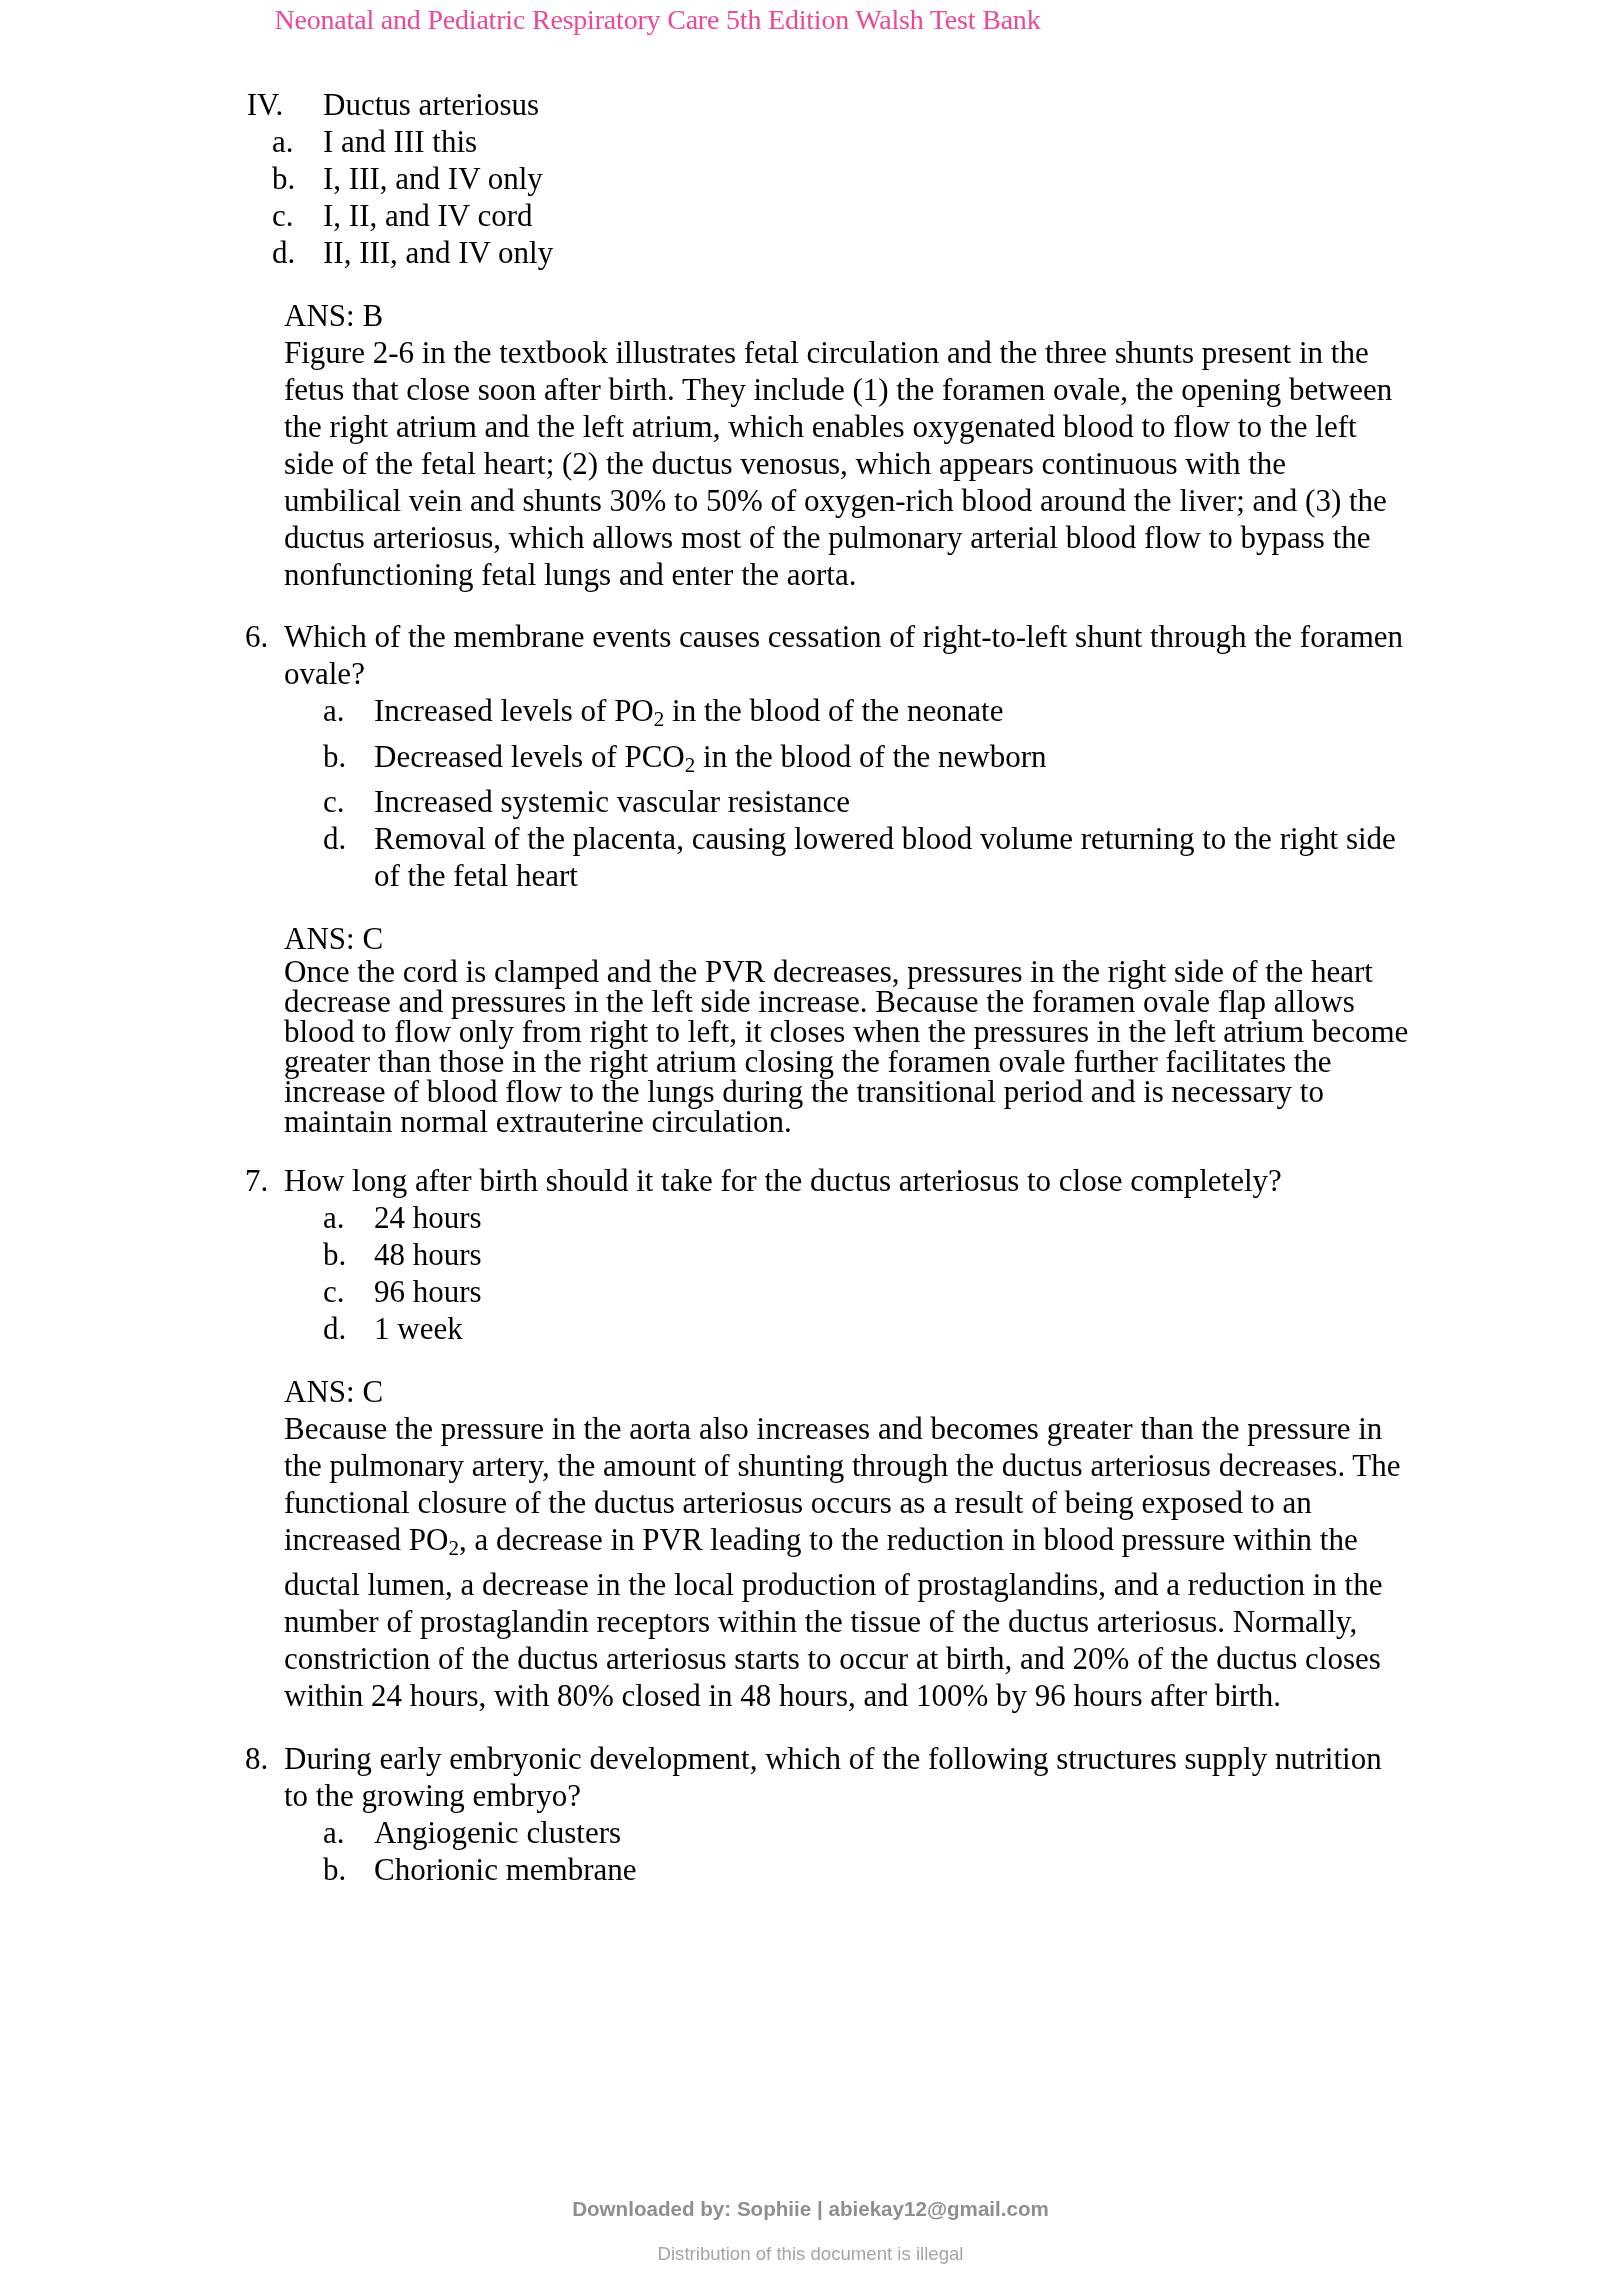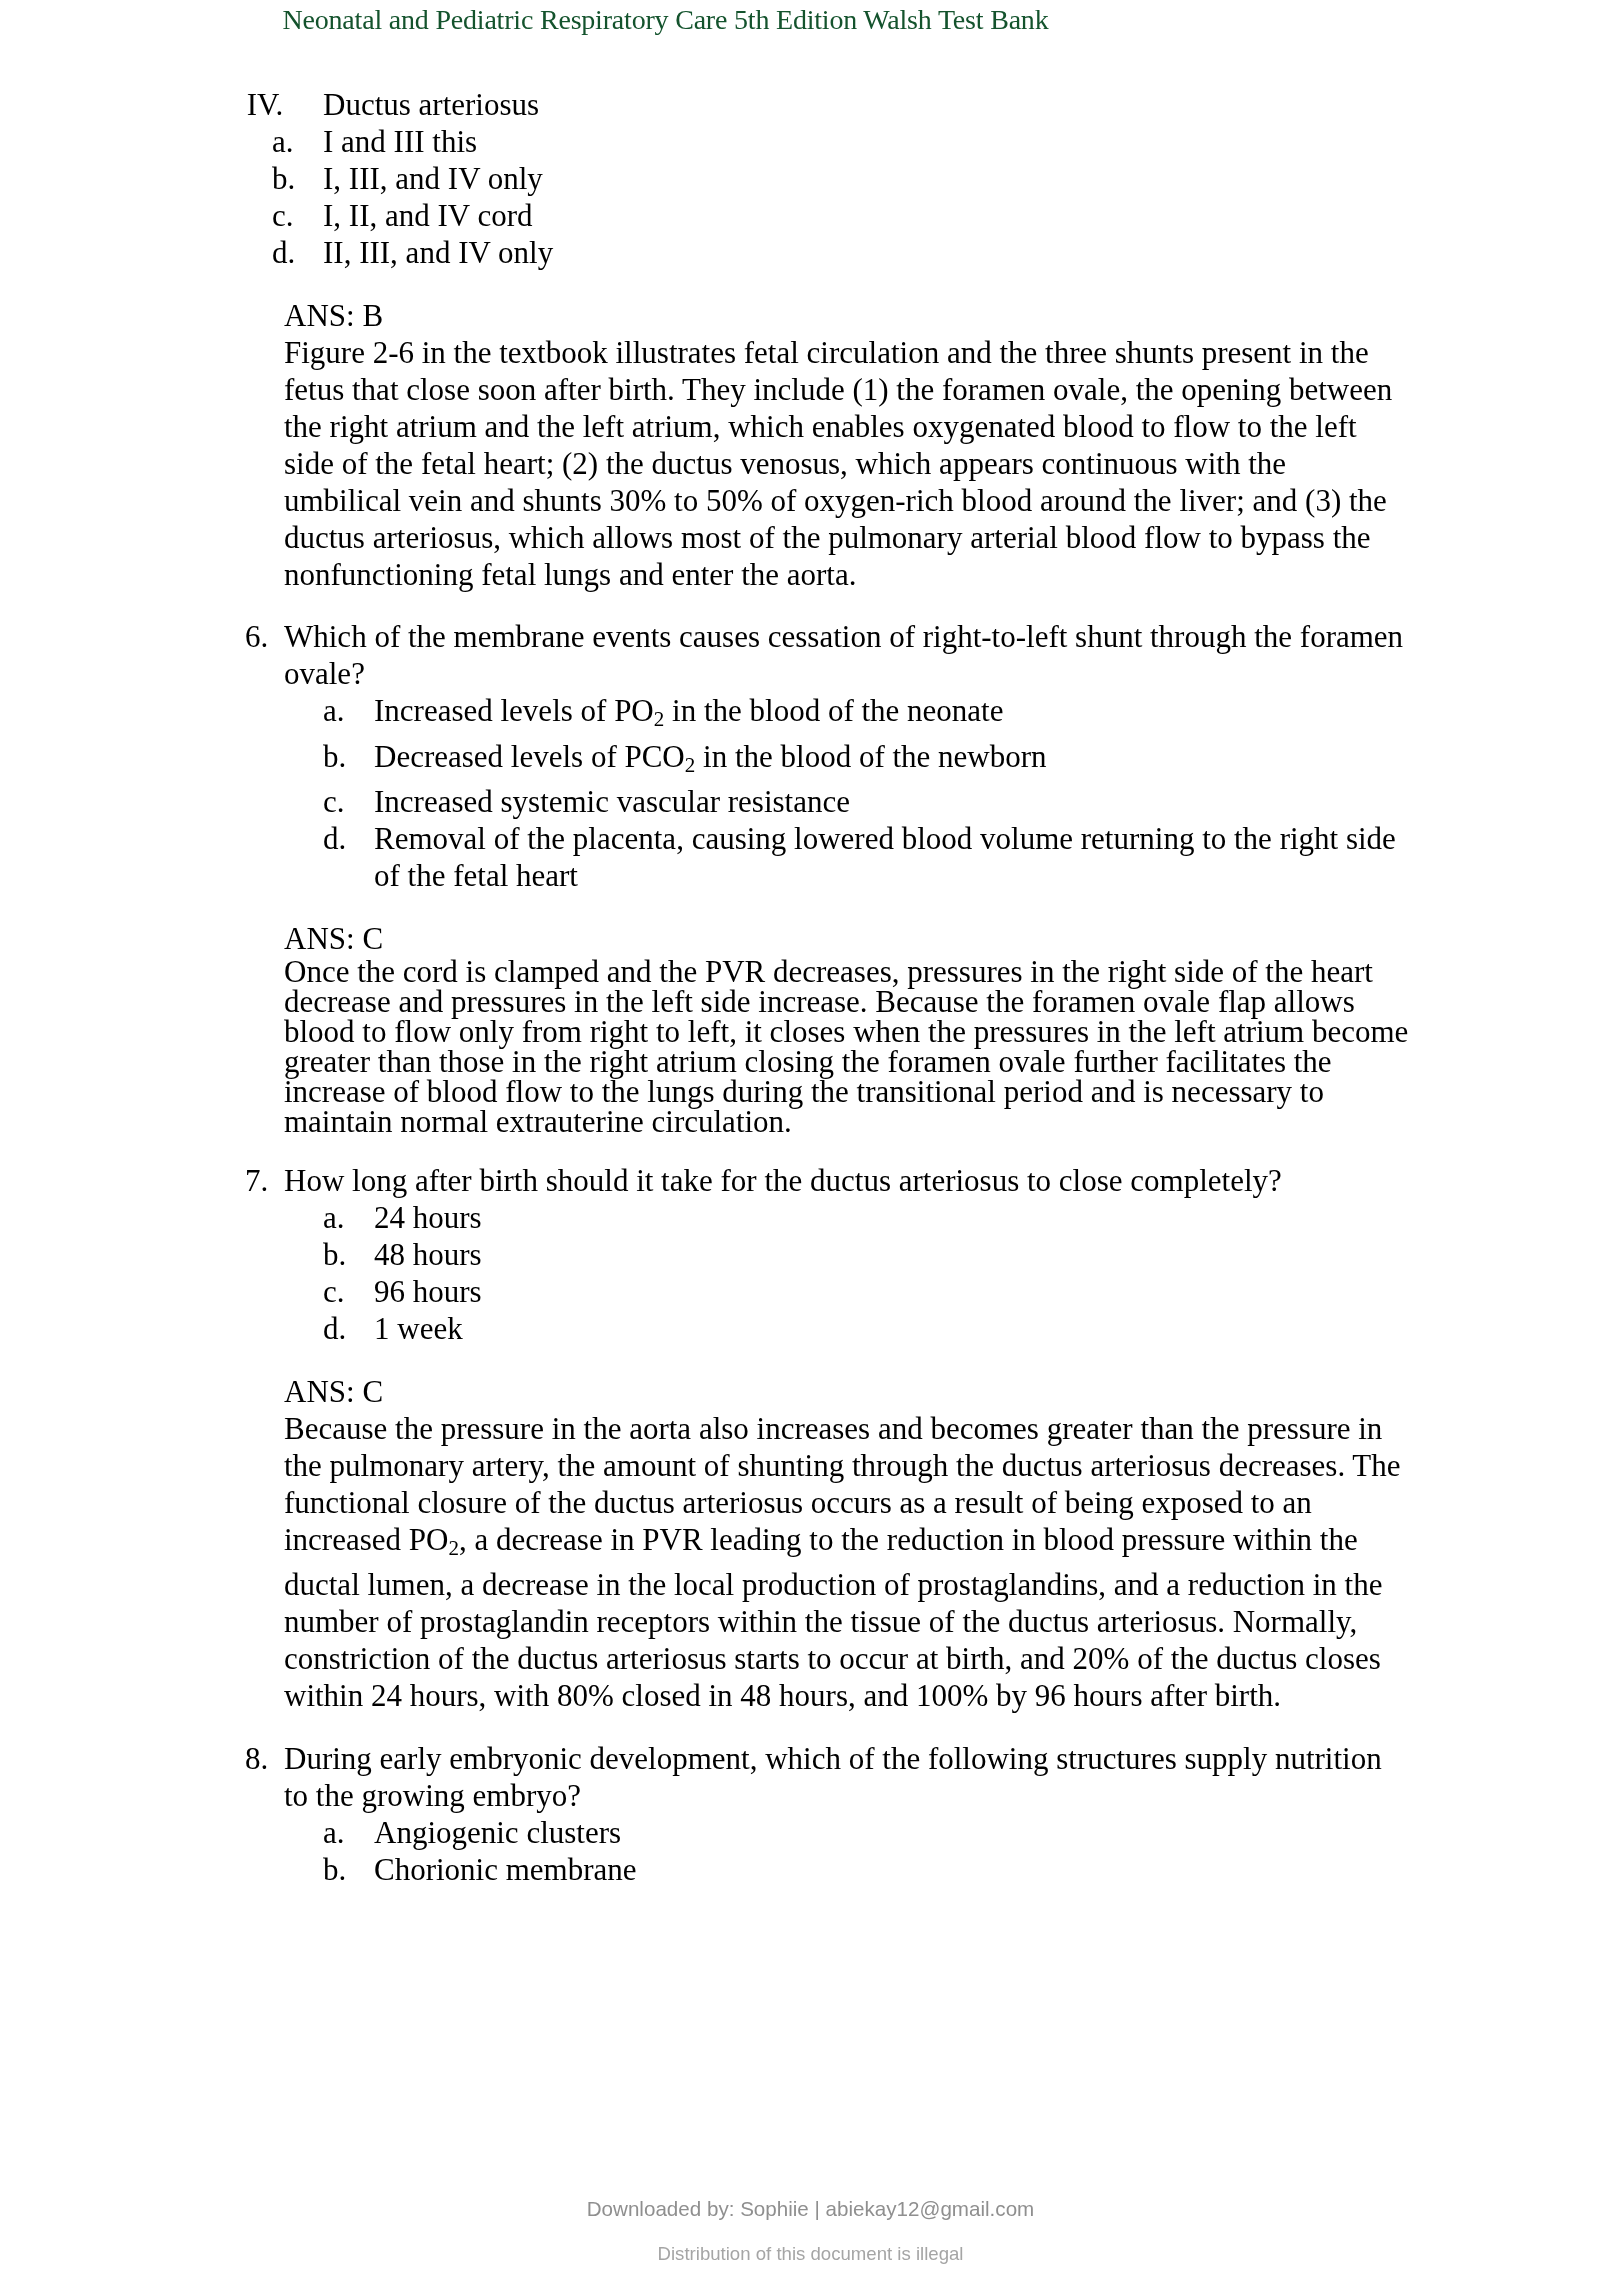--- a/index.html
+++ b/index.html
@@ -19,29 +19,29 @@
   
   .header-zone {
     position: absolute;
     left: 0;
     top: 0;
     width: 1621px;
     height: 57px;
   }
   .doc-title {
     position: absolute;
-    left: 8px;
+    left: 0;
     top: 3.9px;
     width: 1315px;
     text-align: center;
     font-family: "Liberation Serif", "DejaVu Serif", serif;
     font-size: 28px;
     font-stretch: semi-condensed;
     letter-spacing: -0.2px;
-    color: #14532d;
+    color: #ec4899;
     white-space: nowrap;
   }
   .stuvia-watermark {
     position: absolute;
     left: 0;
     top: 19.6px;
     width: 1621px;
     text-align: center;
     font-family: "Liberation Sans", "DejaVu Sans", sans-serif;
     font-size: 19.6px;
@@ -129,20 +129,21 @@
     left: 0;
     top: 2194px;
     width: 1621px;
     text-align: center;
     font-family: "Liberation Sans", "DejaVu Sans", sans-serif;
   }
   .footer-line1 {
     font-size: 20.6px;
     color: #8f8f8f;
     line-height: 29px;
+    font-weight: bold;
   }
   .footer-line2 {
     font-size: 18.6px;
     color: #a5a5a5;
     line-height: 29px;
     margin-top: 15.7px;
   }
 </style>
 </head>
 <body>

